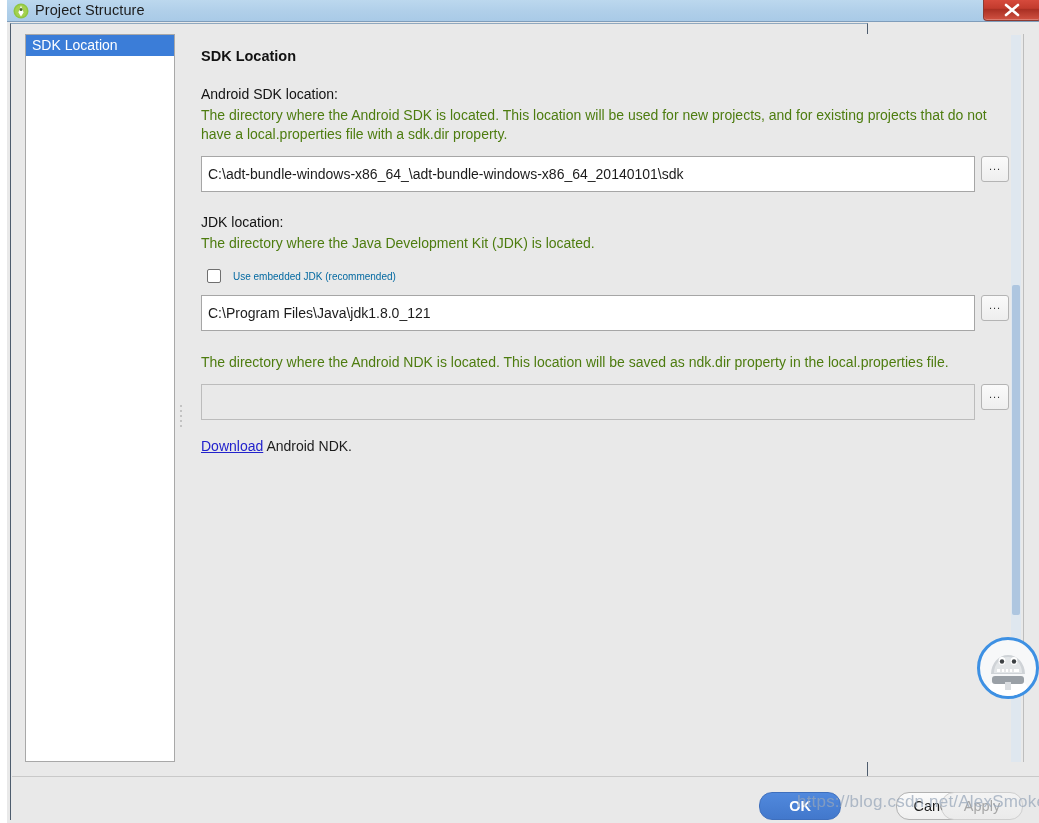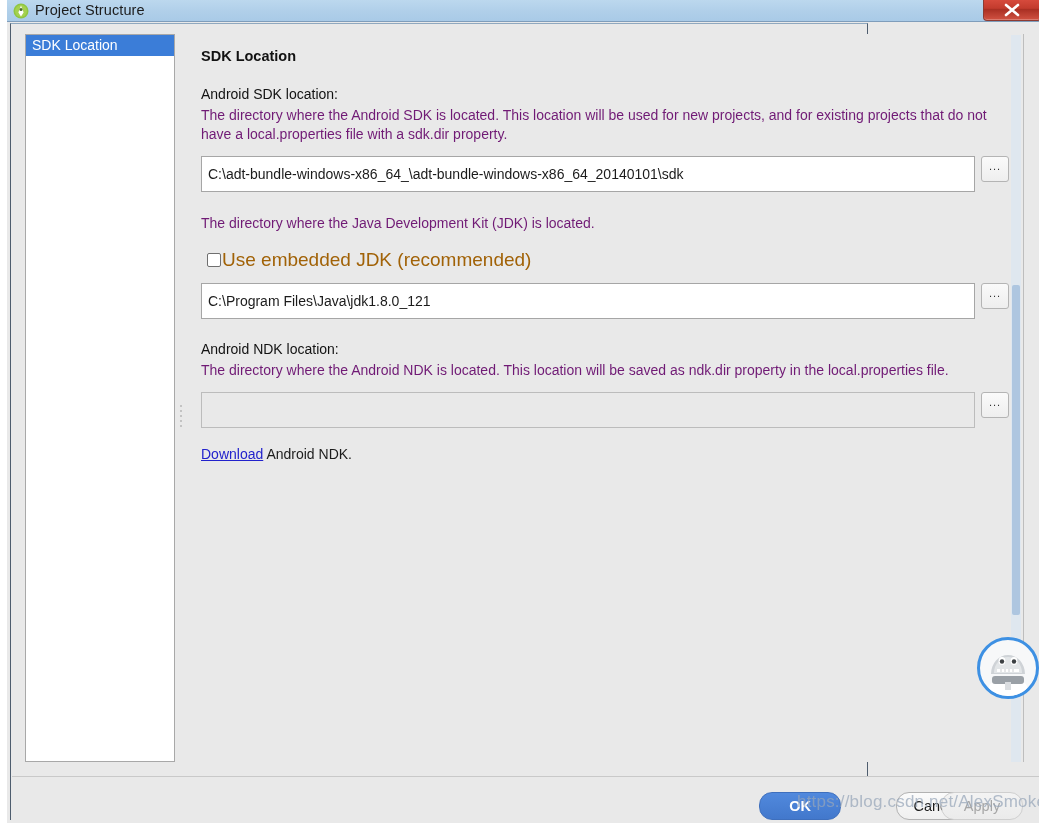--- a/index.html
+++ b/index.html
@@ -137,21 +137,21 @@
   .section { margin-bottom: 0; }
   .section-head {
     font-size: 14px;
     font-weight: normal;
     color: #121212;
     margin: 0 0 4px 0;
   }
   .section-desc {
     font-size: 14px;
     line-height: 19px;
-    color: #701a75;
+    color: #4d7c0f;
     margin: 0;
     max-width: 790px;
   }
 
   .field-row {
     display: flex;
     align-items: stretch;
     margin-top: 12px;
   }
   .text-field {
@@ -198,23 +198,23 @@
   }
   .checkbox-box {
     width: 14px; height: 14px;
     box-sizing: border-box;
     background: #ffffff;
     border: 1px solid #6f6f6f;
     border-radius: 2px;
     cursor: pointer;
   }
   .checkbox-label {
-    margin-left: 1px;
-    font-size: 19px;
-    color: #a16207;
+    margin-left: 12px;
+    font-size: 10px;
+    color: #0369a1;
     cursor: default;
   }
 
   .link-row { margin-top: 18px; font-size: 14px; color: #1c1c1c; }
   a.download-link {
     color: #2222cc;
     text-decoration: underline;
     cursor: pointer;
   }
 
@@ -362,33 +362,33 @@
         <div class="section" id="sdk-section">
           <div class="section-head">Android SDK location:</div>
           <p class="section-desc">The directory where the Android SDK is located. This location will be used for new projects, and for existing projects that do not have a local.properties file with a sdk.dir property.</p>
           <div class="field-row">
             <input class="text-field" type="text" id="sdk-input" value="C:\adt-bundle-windows-x86_64_\adt-bundle-windows-x86_64_20140101\sdk" style="">
             <div class="browse-button">...</div>
           </div>
         </div>
 
         <div class="section" id="jdk-section">
+          <div class="section-head">JDK location:</div>
           <p class="section-desc">The directory where the Java Development Kit (JDK) is located.</p>
           <div class="checkbox-row">
             <span class="checkbox-box"></span>
             <span class="checkbox-label">Use embedded JDK (recommended)</span>
           </div>
           <div class="field-row">
             <input class="text-field" type="text" id="jdk-input" value="C:\Program Files\Java\jdk1.8.0_121" style="">
             <div class="browse-button">...</div>
           </div>
         </div>
 
         <div class="section" id="ndk-section">
-          <div class="section-head">Android NDK location:</div>
           <p class="section-desc">The directory where the Android NDK is located. This location will be saved as ndk.dir property in the local.properties file.</p>
           <div class="field-row">
             <input class="text-field disabled" type="text" id="ndk-input" value="" style="">
             <div class="browse-button">...</div>
           </div>
           <div class="link-row">
             <a class="download-link">Download</a><span> Android NDK.</span>
           </div>
         </div>
 

